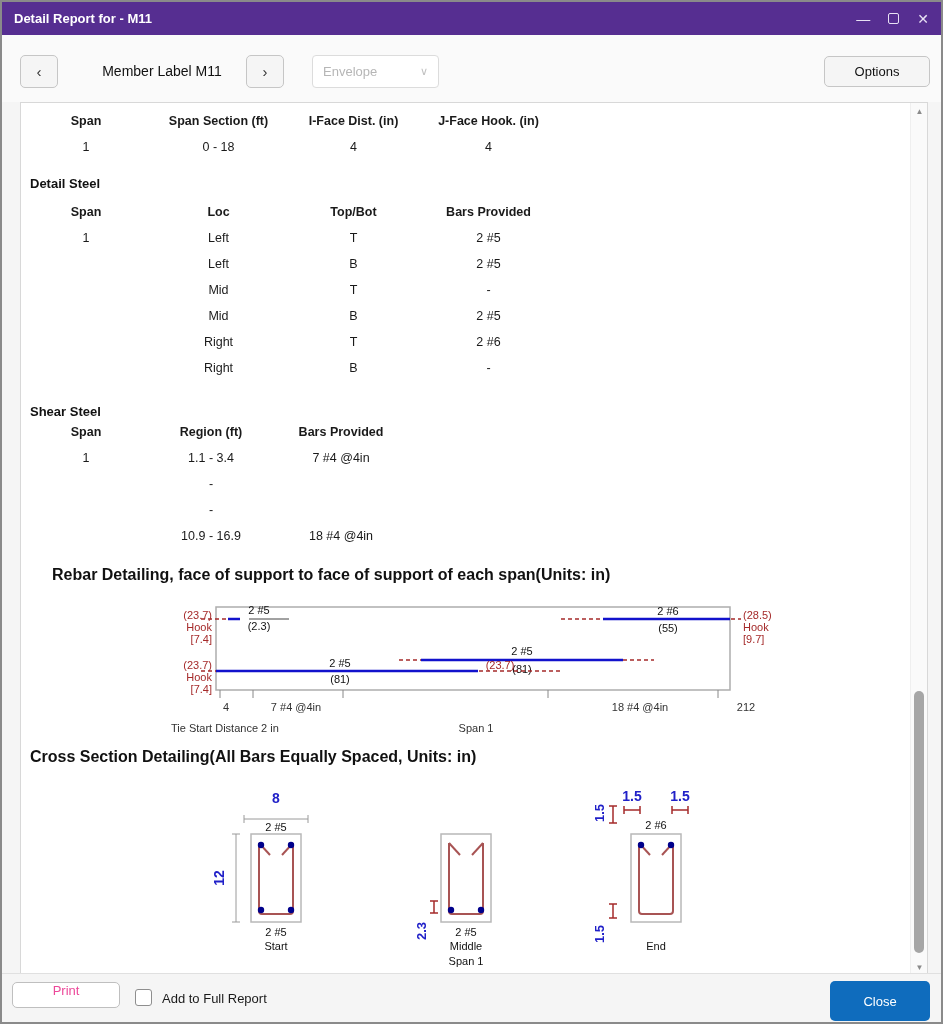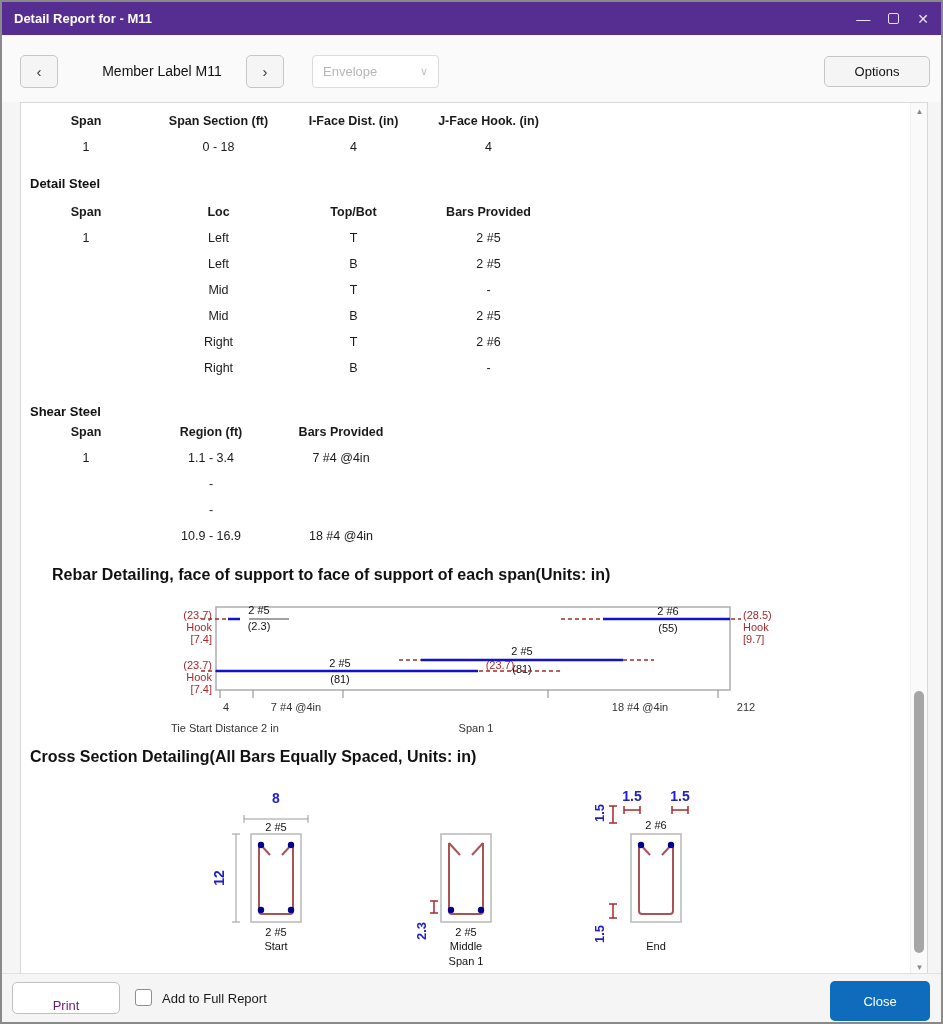--- a/index.html
+++ b/index.html
@@ -32,21 +32,21 @@
   .tbl .hd { font-weight:bold; }
   .cols4 { grid-template-columns:130px 135px 135px 135px; }
   .cols3 { grid-template-columns:130px 120px 140px; }
   .sec-title { position:absolute; left:9px; font-size:13px; font-weight:bold; color:#111; }
   .big-heading { position:absolute; left:9px; font-size:16px; font-weight:bold; color:#111; }
 
   svg text { font-family:"Liberation Sans", sans-serif; }
 
   
   .footer { position:absolute; left:0; bottom:0; right:0; height:49px; background:#F5F5F5; border-top:1px solid #E0E0E0; }
-  .print-btn { position:absolute; left:10px; top:8px; width:108px; height:32px; background:#fff; border:1px solid #BFBFBF; border-radius:5px; font-size:13px; color:#701a75; display:flex; align-items:flex-end; justify-content:center; }
+  .print-btn { position:absolute; left:10px; top:8px; width:108px; height:26px; background:#fff; border:1px solid #BFBFBF; border-radius:5px; font-size:13px; color:#ec4899; display:flex; align-items:flex-start; justify-content:center; }
   .checkbox { position:absolute; left:133px; top:15px; width:17px; height:17px; background:#fff; border:1.5px solid #8E8E8E; border-radius:3px; }
   .checkbox-label { position:absolute; left:160px; top:17px; font-size:13px; color:#1a1a1a; }
   .close-btn { position:absolute; right:11px; top:7px; width:100px; height:40px; background:#0F6CBD; border:none; border-radius:5px; font-size:13px; color:#fff; display:flex; align-items:center; justify-content:center; }
 </style>
 </head>
 <body>
 
 <div class="window">
 
   <div class="titlebar">

